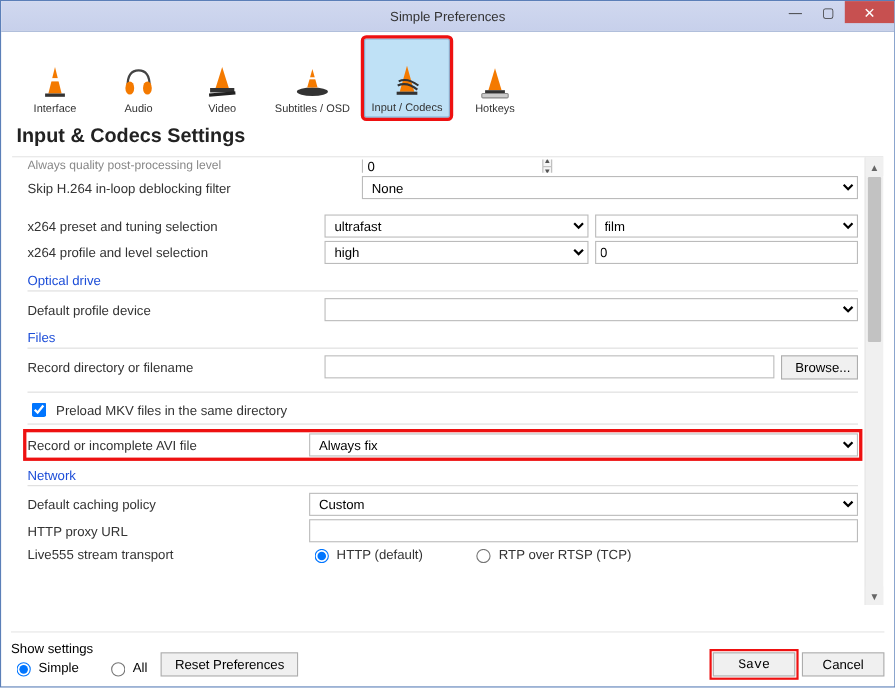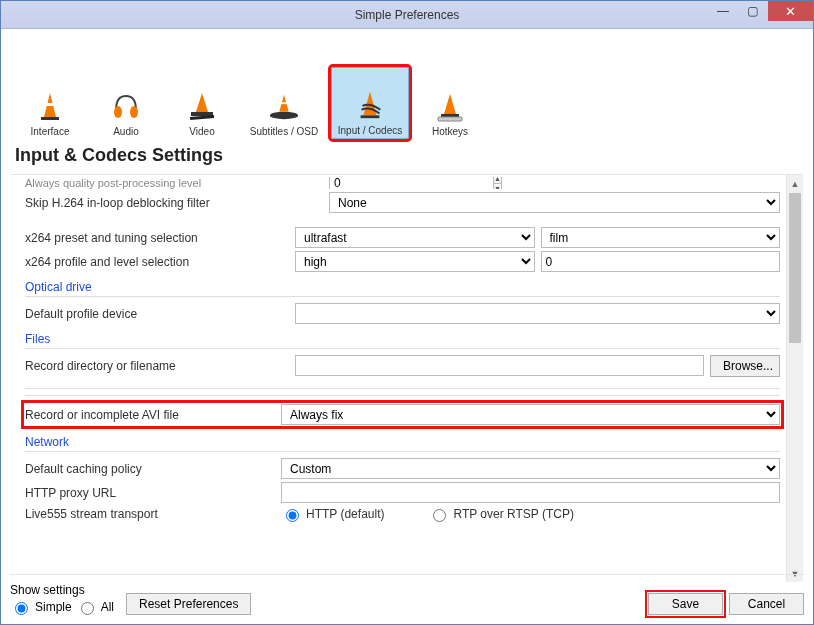--- a/index.html
+++ b/index.html
@@ -67,21 +67,20 @@
     align-items: center;
     justify-content: flex-end;
     padding: 2px;
     cursor: pointer;
     border-radius: 2px;
   }
   .cat-item.selected {
     background: #bfe1f6;
     border: 1px solid #7db1d6;
     width: 78px;
-    margin-top: 32px;
   }
   .cat-item.highlighted {
     outline: 3px solid #e11;
   }
   .cat-label {
     font-size: 10px;
     color: #333;
     margin-top: 4px;
     text-align: center;
   }
@@ -244,31 +243,32 @@
   .footer-left {
     display: flex;
     align-items: flex-end;
     gap: 12px;
   }
   .show-settings {
     font-size: 12px;
   }
   .show-settings .opts {
     display: flex;
-    gap: 4px;
+    gap: 24px;
     margin-top: 2px;
   }
   .footer-right {
     display: flex;
     gap: 6px;
   }
   .footer-right .btn { width: 75px; }
   .save-highlight {
     outline: 2px solid #e11;
     outline-offset: 1px;
+    font-family: Liberation Mono, monospace;
   }
   .cut-top {
     color: #888;
     font-size: 11px;
     height: 12px;
     overflow: hidden;
     margin-top: -2px;
   }
 </style>
 </head>
@@ -404,20 +404,24 @@
     <div class="row">
       <span class="label">Record directory or filename</span>
       <div class="control-flex">
         <input type="text" class="sel-wide" style="flex: 1 1 0%;">
         <button class="btn" style="width:70px">Browse...</button>
       </div>
     </div>
 
     <div style="height:6px"></div>
     <hr class="group-hr">
+    <div class="row cbox">
+      <input type="checkbox" checked="" style="">
+      <span>Preload MKV files in the same directory</span>
+    </div>
     <hr class="group-hr">
 
     <div class="row highlighted-row">
       <span class="label" style="width:256px">Record or incomplete AVI file</span>
       <div class="control-flex">
         <select class="sel-wide"><option>Always fix</option></select>
       </div>
     </div>
 
     <div class="group-label">Network</div>

